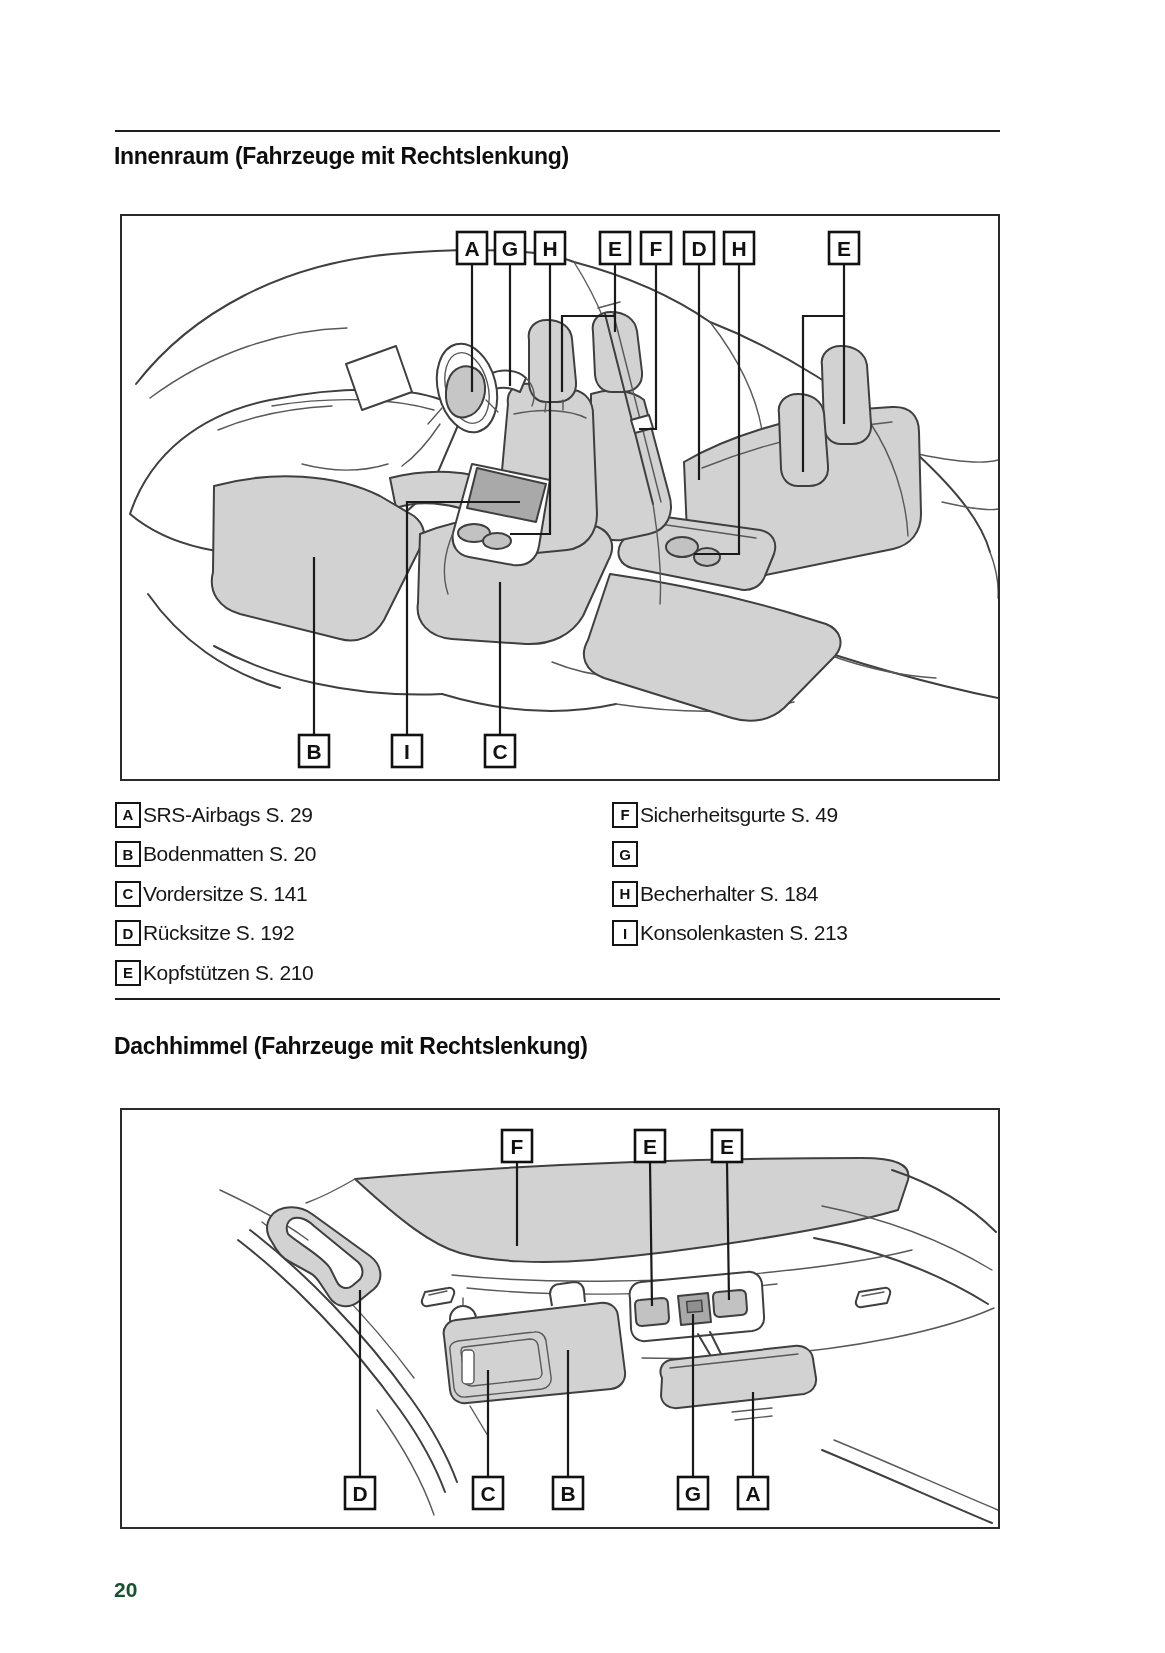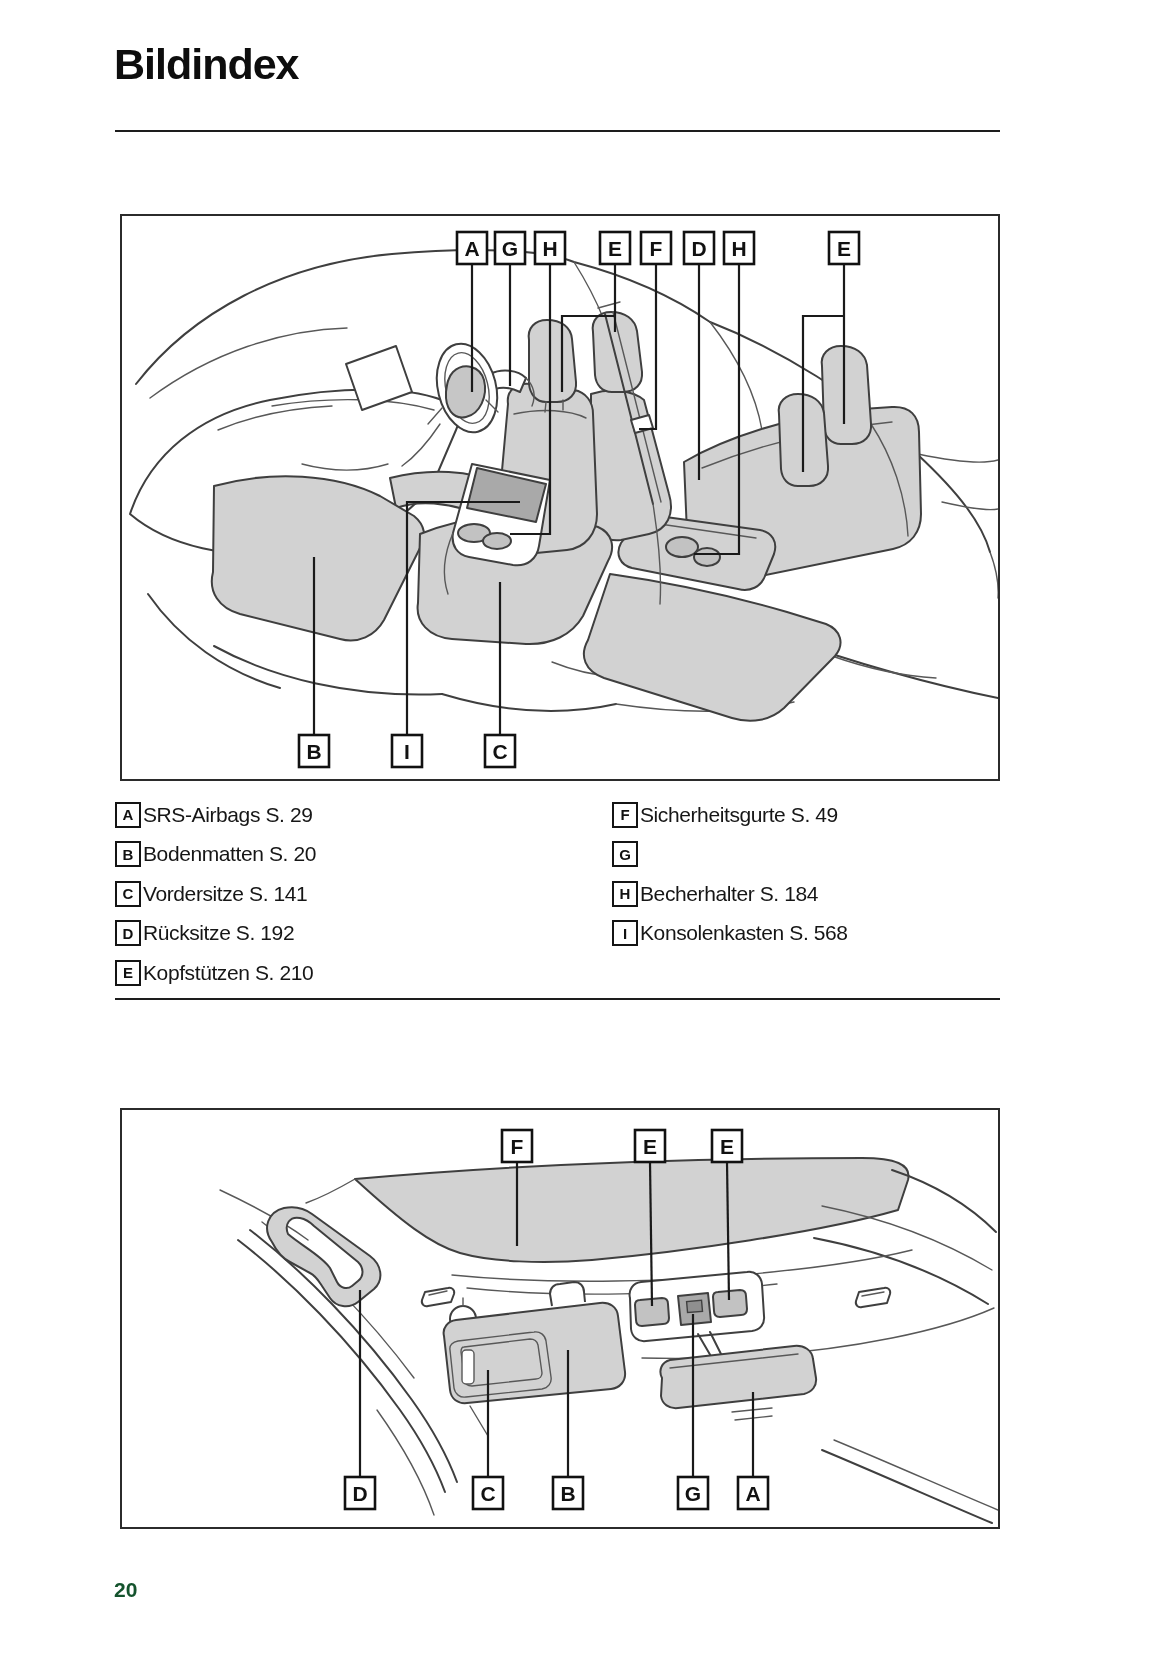--- a/index.html
+++ b/index.html
@@ -35,22 +35,22 @@
   svg .leader{stroke:#1a1a1a;stroke-width:2.2;fill:none;}
   svg .lbr{fill:#fff;stroke:#111;stroke-width:2.6;}
   svg .lbt{font-family:"Liberation Sans",sans-serif;font-size:21px;font-weight:700;fill:#111;
            text-anchor:middle;}
 </style>
 </head>
 <body>
 
 <div class="page">
 
-  <div class="title">Bildindex</div>
   <div class="rule rule1"></div>
+  <div class="sect-h sect-h1">Innenraum (Fahrzeuge mit Rechtslenkung)</div>
 
   <div class="frame frame1">
     <svg width="876" height="563" viewBox="0 0 876 563">
 
       <path class="ln" d="M 14 168 C 70 96 160 48 270 38 C 350 31 420 33 452 46 C 520 64 562 88 588 106"></path>
       <path class="ln" d="M 588 106 C 655 132 735 180 795 238 C 838 278 860 308 868 336"></path>
       <path class="thin" d="M 796 238 C 834 246 862 248 876 244"></path>
       <path class="thin" d="M 820 286 C 846 292 866 295 876 293"></path>
       <path class="ln" d="M 650 418 C 730 446 806 468 876 482"></path>
       <path class="thin" d="M 868 336 C 874 352 877 368 876 382"></path>
@@ -206,25 +206,26 @@
       </div>
       <div class="lrow">
         <span class="lbox">G</span>
       </div>
       <div class="lrow">
         <span class="lbox">H</span>
         <span class="ltext">Becherhalter S. 184</span>
       </div>
       <div class="lrow">
         <span class="lbox">I</span>
-        <span class="ltext">Konsolenkasten S. 568</span>
+        <span class="ltext">Konsolenkasten S. 213</span>
       </div>
     </div>
 
   <div class="rule rule2"></div>
+  <div class="sect-h sect-h2">Dachhimmel (Fahrzeuge mit Rechtslenkung)</div>
 
   <div class="frame frame2">
     <svg width="876" height="417" viewBox="0 0 876 417">
 
       <path class="fg" d="M 233 69 C 380 56 560 48 740 48 C 772 48 790 54 786 70 L 776 100 C 700 122 560 142 470 150 C 420 154 370 152 338 143 C 310 135 280 112 233 69 Z"></path>
       <path class="thin" d="M 233 69 C 214 80 198 88 184 93"></path>
 
       <path class="ln" d="M 770 60 C 812 74 848 96 874 122"></path>
       <path class="thin" d="M 700 96 C 760 108 820 130 870 160"></path>
       <path class="ln" d="M 692 128 C 755 140 815 162 866 194"></path>

